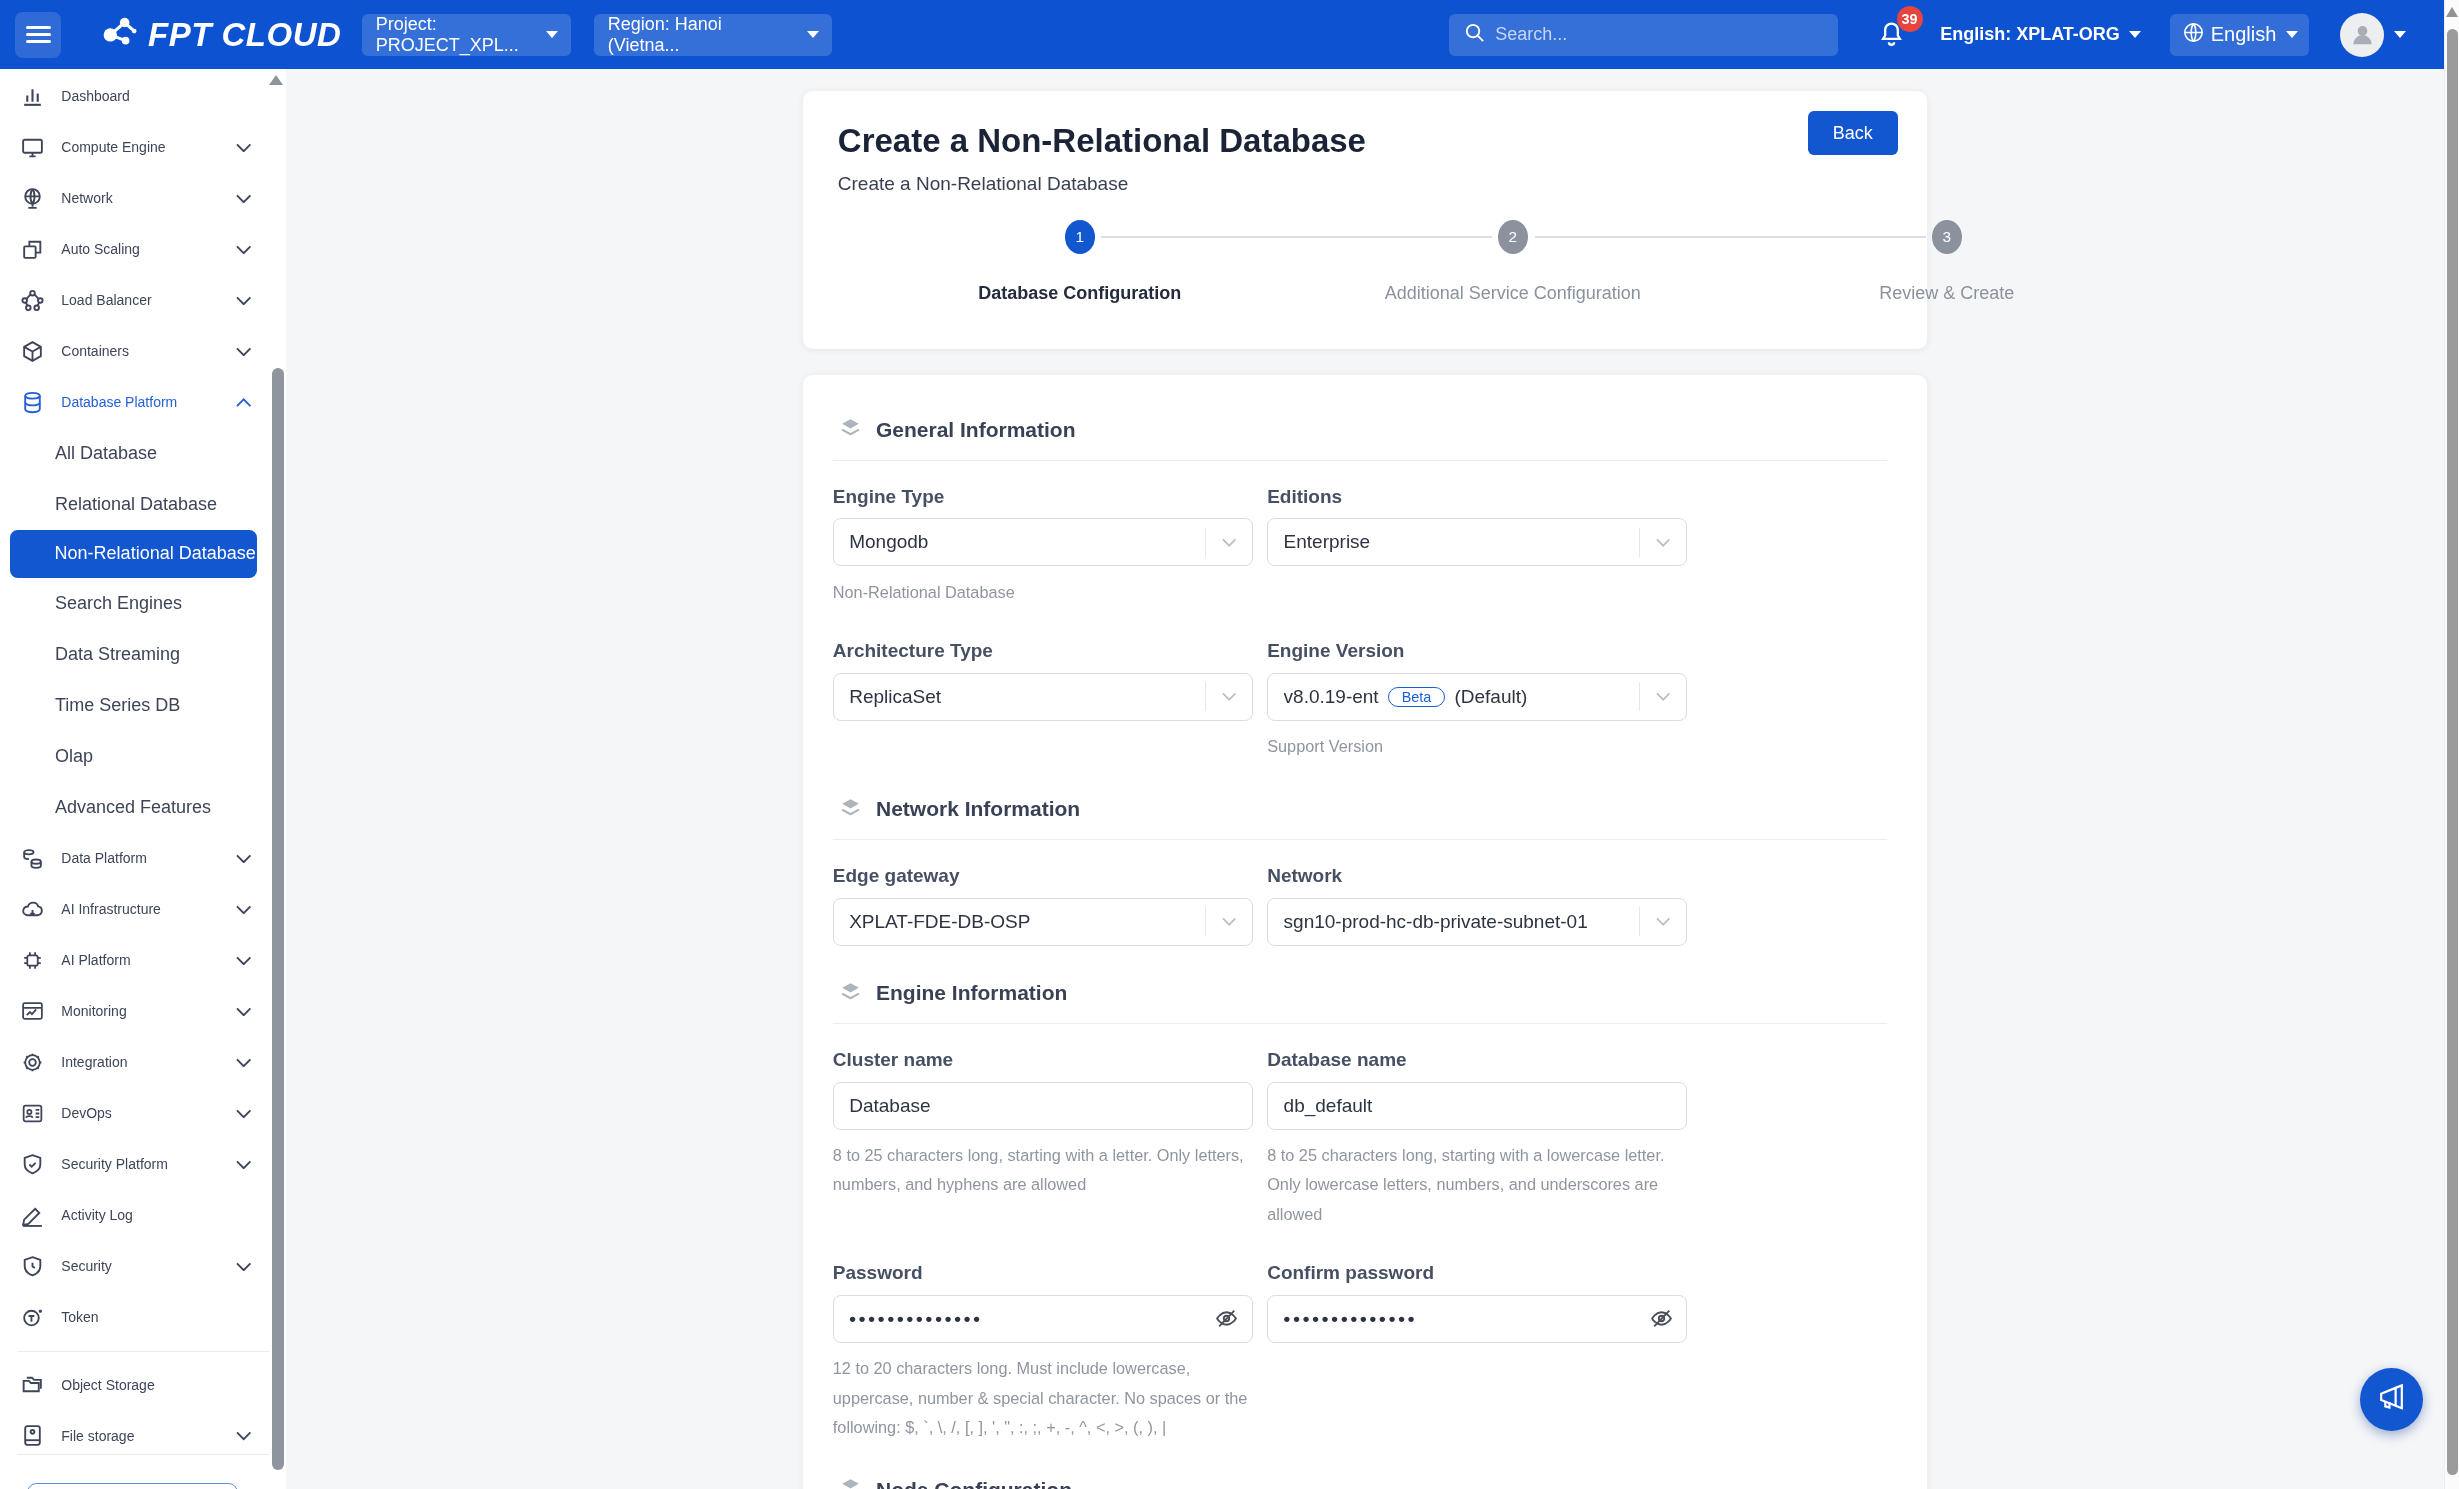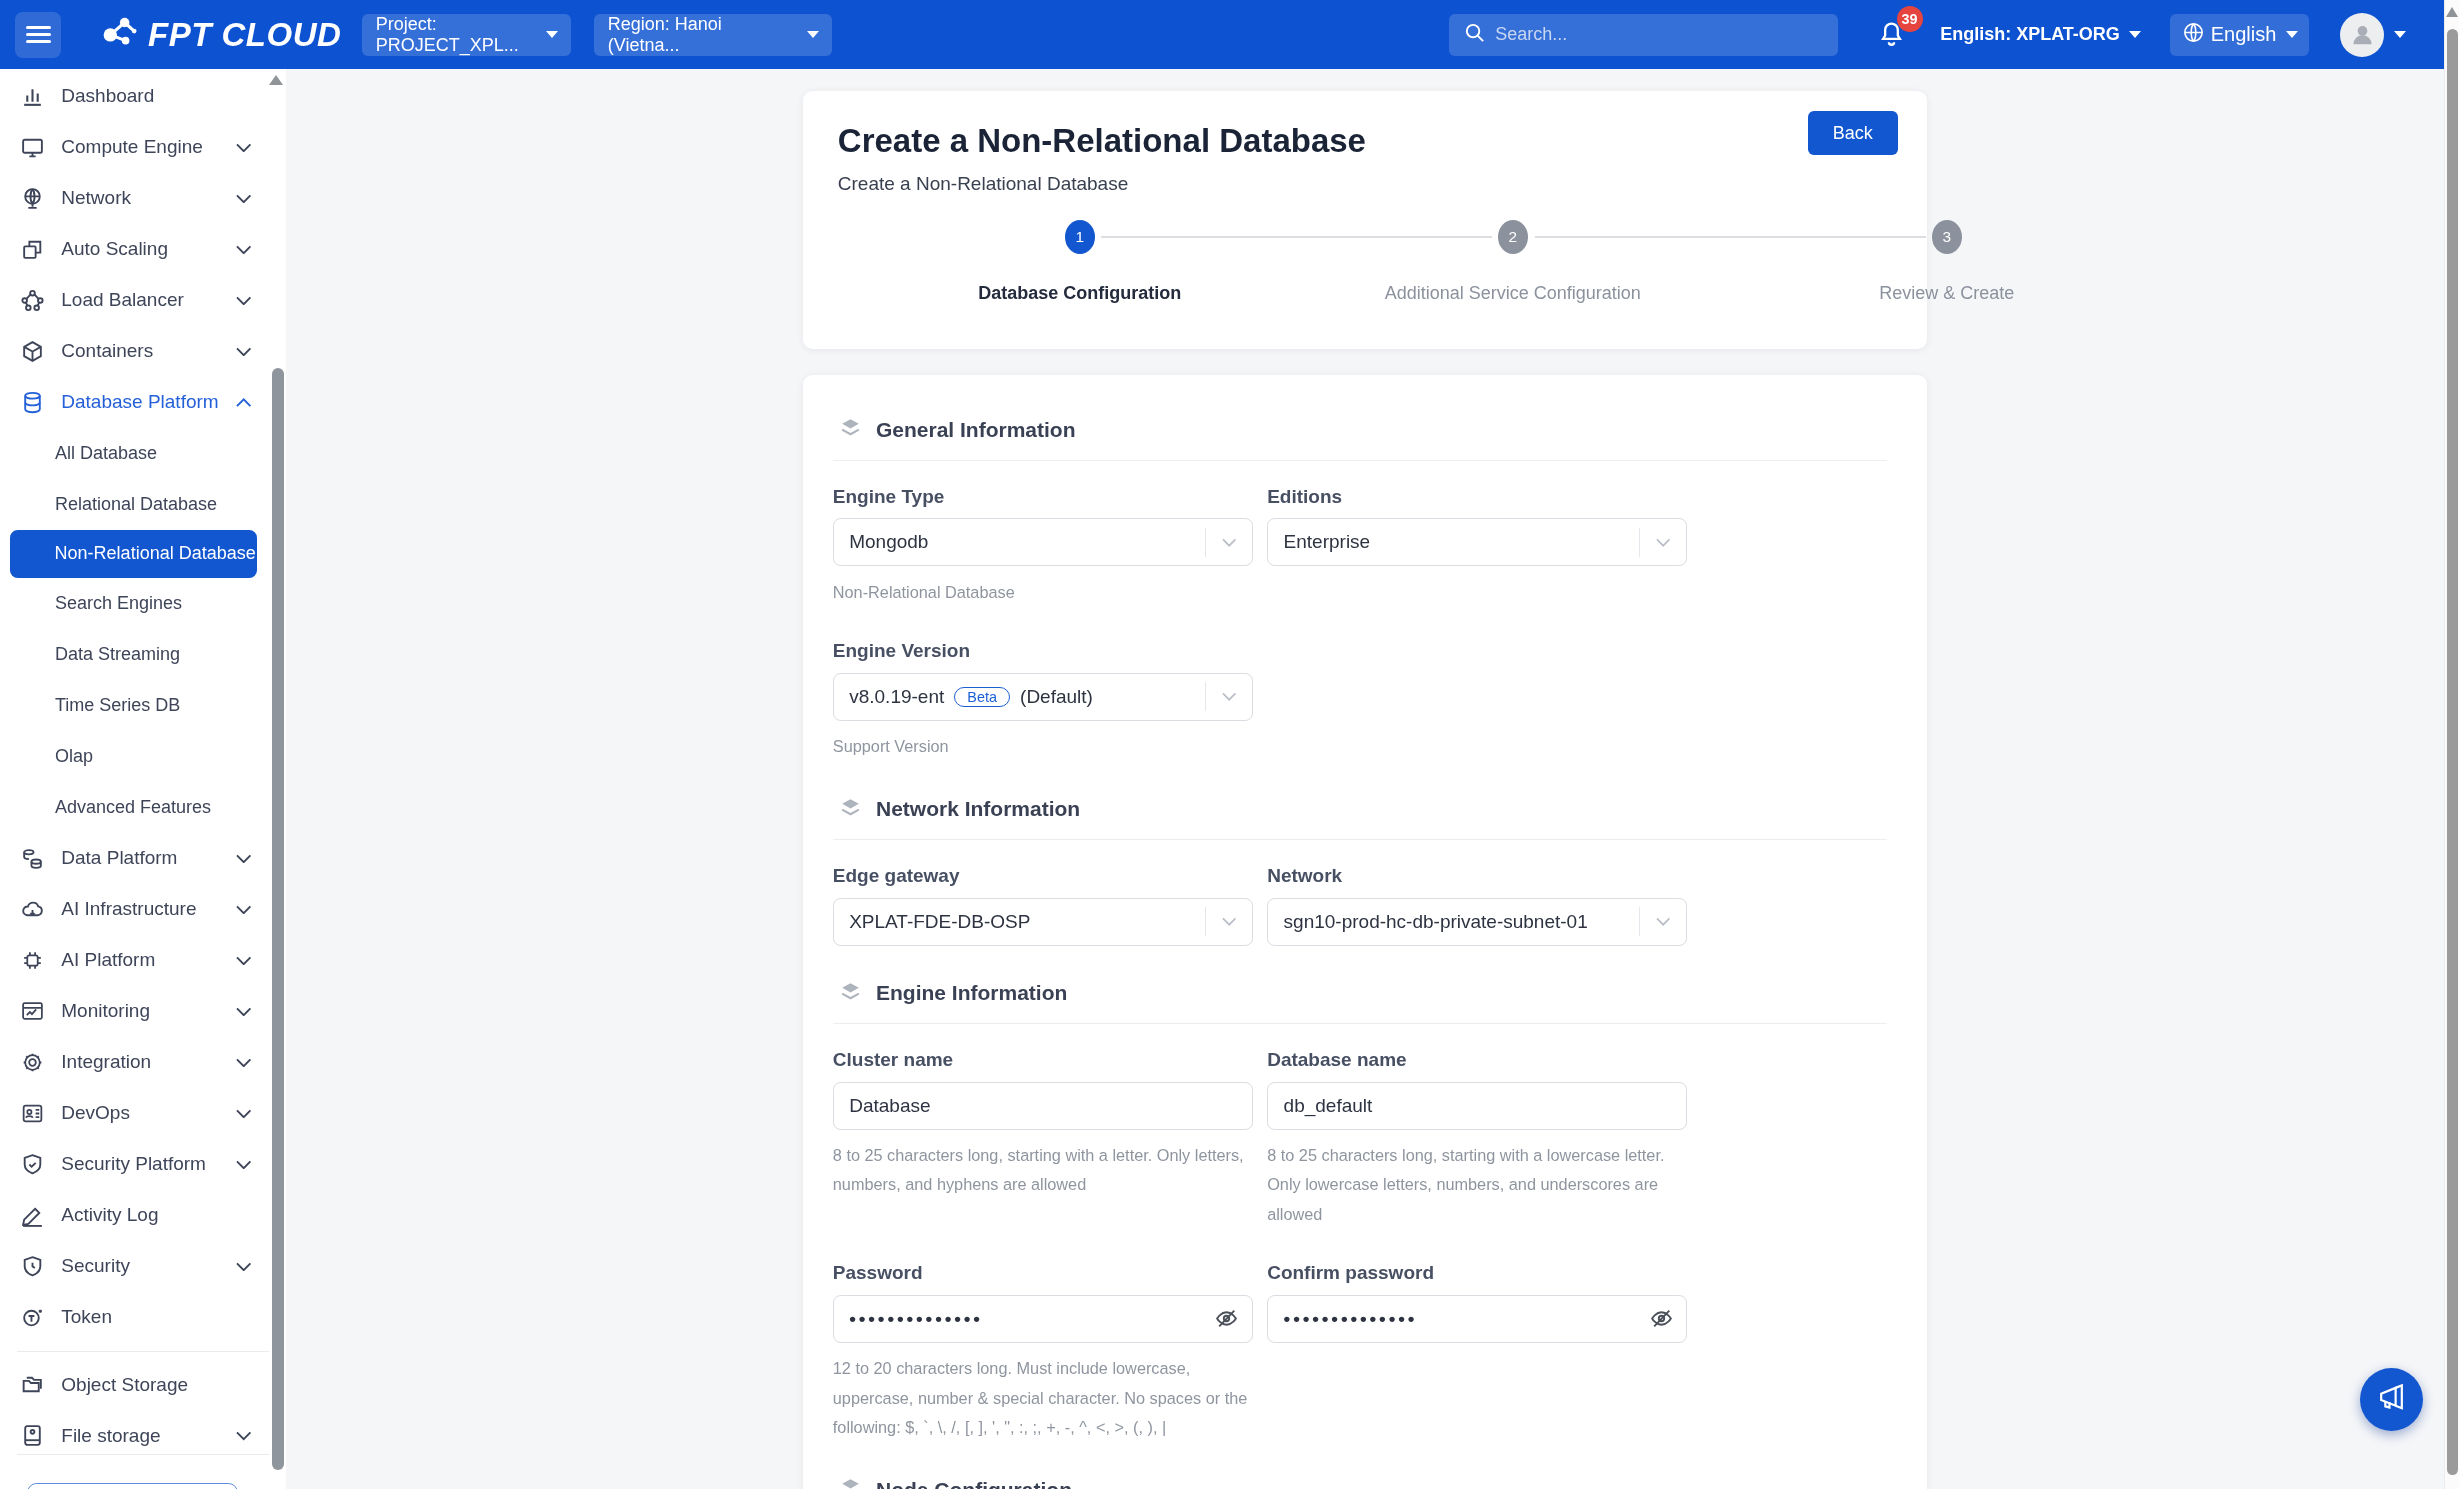--- a/index.html
+++ b/index.html
@@ -25,21 +25,21 @@
   .badge { position:absolute; top:-11.5px; right:-15.4px; min-width:26px; height:26px; border-radius:13.4px; background:#e5443f; color:#fff; font-size:14.4px; font-weight:bold; display:flex; align-items:center; justify-content:center; padding:0 3.8px; }
   .tenant { display:flex; align-items:center; color:#fff; font-size:18px; font-weight:700; margin-left:33px; cursor:pointer; }
   .lang { display:flex; align-items:center; height:42px; border-radius:5.8px; background:rgba(255,255,255,.16); color:#fff; font-size:20px; padding:0 11.5px; margin-left:29px; cursor:pointer; }
   .lang svg { margin-right:5.8px; }
   .avatar-wrap { display:flex; align-items:center; margin-left:31px; cursor:pointer; }
   .avatar { width:44px; height:44px; border-radius:50%; background:#eceef0; display:flex; align-items:center; justify-content:center; }
 
   
   .sidebar { position:absolute; top:69px; left:0; width:286px; bottom:0; background:#fff; z-index:40; }
   .sb-list { padding-top:1.9px; }
-  .sb-item { height:51px; display:flex; align-items:center; padding:0 13.4px 0 19px; color:#3e4559; font-size:19px; cursor:pointer; }
+  .sb-item { height:51px; display:flex; align-items:center; padding:0 13.4px 0 19px; color:#3e4559; font-size:14px; cursor:pointer; }
   .sb-ico { width:26px; height:26px; flex:none; display:flex; align-items:center; justify-content:center; color:#3e4559; }
   .sb-lbl { margin-left:16.3px; flex:1; white-space:nowrap; overflow:hidden; }
   .sb-chev { flex:none; color:#3e4559; display:flex; margin-right:21px; }
   .sb-item.parent-active { color:#2461d8; }
   .sb-item.parent-active .sb-ico, .sb-item.parent-active .sb-chev { color:#2461d8; }
   .sb-sub { height:51px; display:flex; align-items:center; padding-left:55px; font-size:18px; color:#3e4559; cursor:pointer; }
   .sb-sub.active { background:#1257d0; color:#fff; border-radius:7.7px; margin:0 29px 0 9.6px; padding-left:45px; height:48px; }
   .sb-divider { height:1px; background:#e9ebee; margin:7.7px 17.3px; }
   .sb-bottom-btn { position:absolute; left:27px; top:1414px; width:211px; height:38px; border:1.9px solid #5b8bdf; border-radius:9.6px; background:#fff; cursor:pointer; }
   
@@ -520,20 +520,32 @@
           <span class="chev">
               <svg width="14.4" height="9.6" viewBox="0 0 15 10" fill="none" stroke="currentColor" stroke-width="1.8">
                 <path d="M1 1.5l6.5 6.5L14 1.5"></path>
               </svg>
             </span>
         </div>
       </div>
     </div>
     <div class="frow">
       <div class="fcol">
+        <div class="flabel">Architecture Type</div>
+        <div class="ctl">
+          <span class="val">ReplicaSet</span>
+          <span class="divider"></span>
+          <span class="chev">
+              <svg width="14.4" height="9.6" viewBox="0 0 15 10" fill="none" stroke="currentColor" stroke-width="1.8">
+                <path d="M1 1.5l6.5 6.5L14 1.5"></path>
+              </svg>
+            </span>
+        </div>
+      </div>
+      <div class="fcol">
         <div class="flabel">Engine Version</div>
         <div class="ctl">
           <span class="val">
             <span>v8.0.19-ent</span>
             <span class="beta">Beta</span>
             <span>(Default)</span>
           </span>
           <span class="divider"></span>
           <span class="chev">
               <svg width="14.4" height="9.6" viewBox="0 0 15 10" fill="none" stroke="currentColor" stroke-width="1.8">

